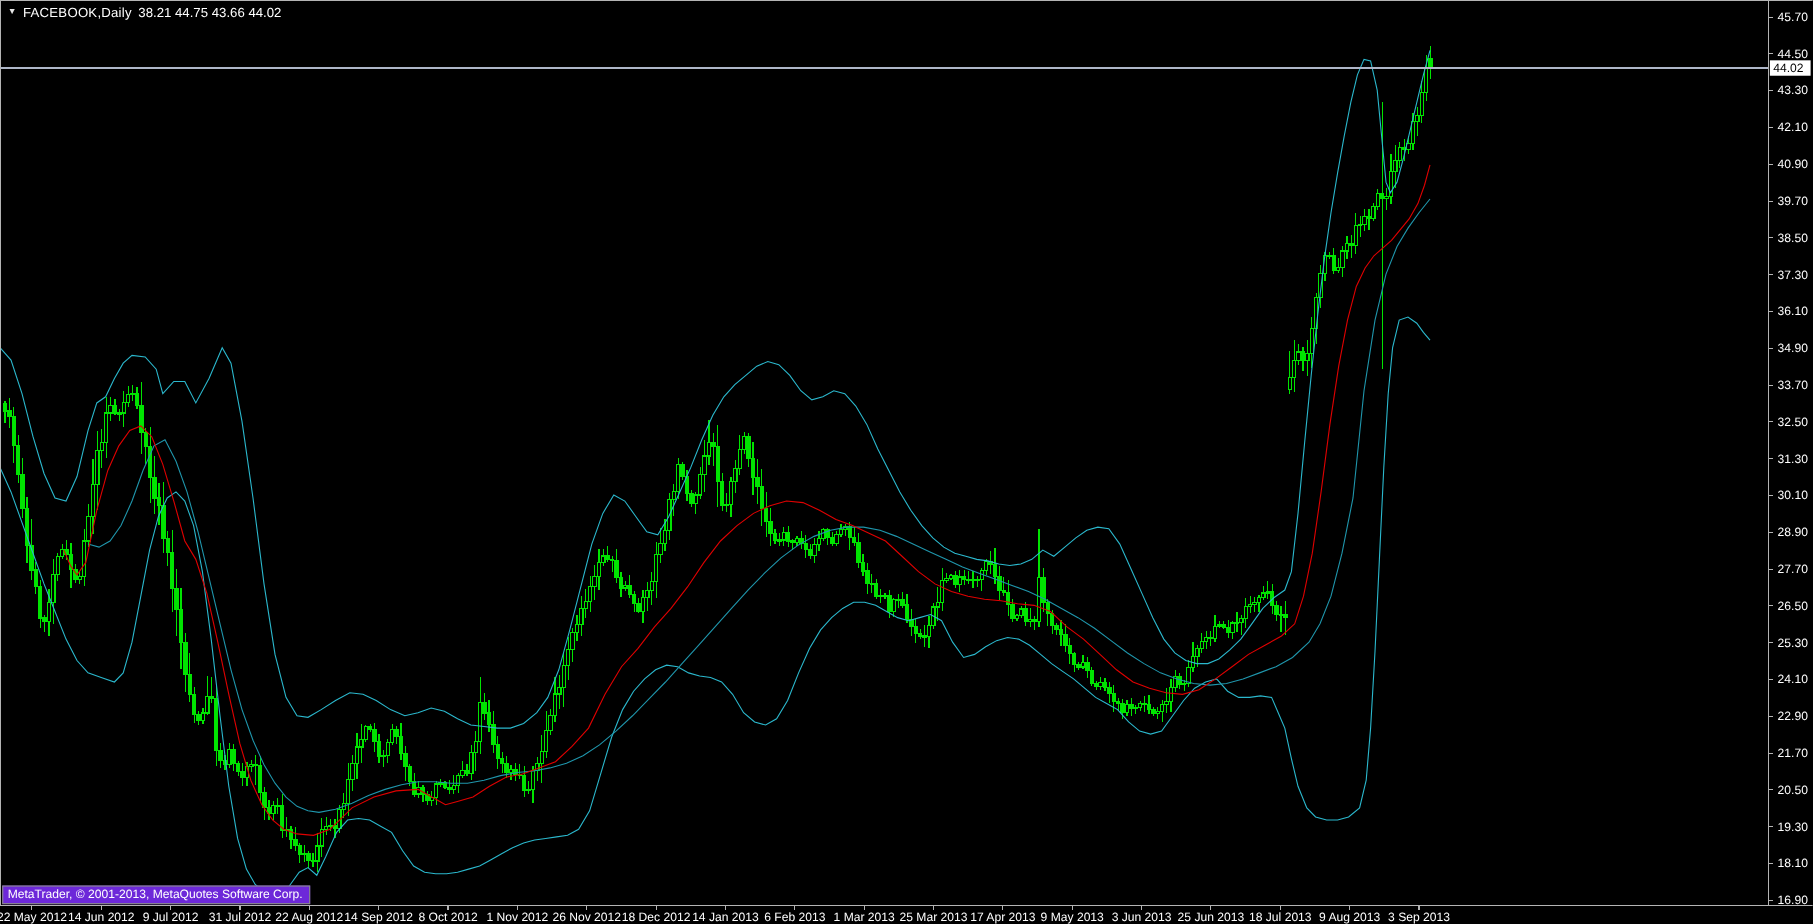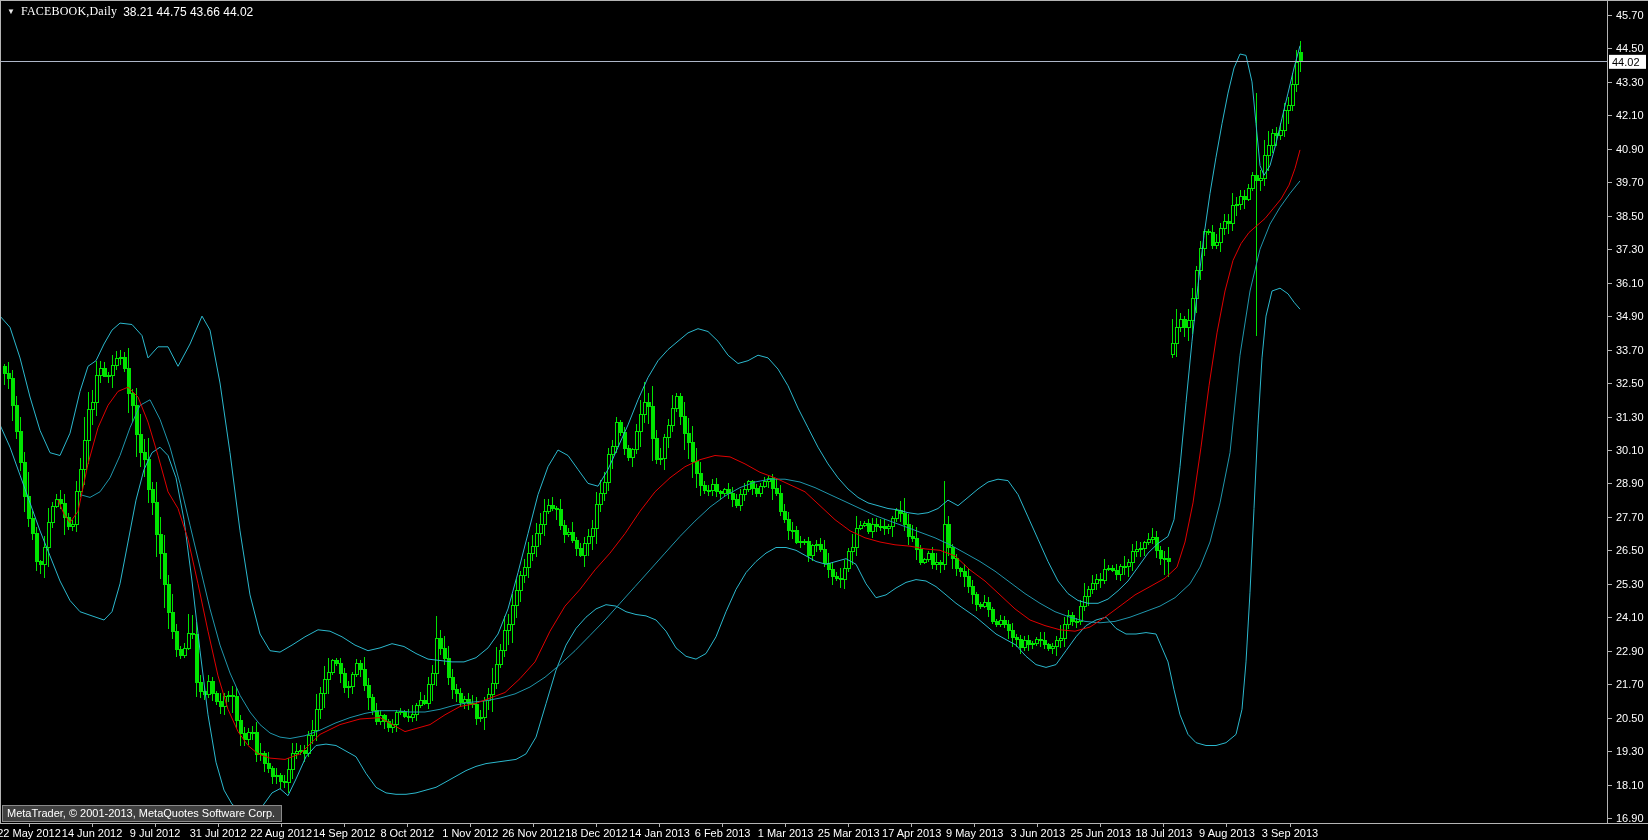--- a/index.html
+++ b/index.html
@@ -2,23 +2,23 @@
 <html><head>
 <meta charset="utf-8">
 <style>
   html,body{margin:0;padding:0;background:#000;}
   #app{position:relative;width:1648px;height:840px;background:#000;overflow:hidden;
        font-family:"Liberation Sans",sans-serif;}
   #plot{position:absolute;left:0;top:0;}
   #titlebar{position:absolute;left:7px;top:4px;color:#fff;font-size:12px;
             display:flex;align-items:center;gap:6px;z-index:5;}
   #titlebar .marker{font-size:8px;color:#e8e8e8;line-height:12px;}
-  #titlebar .sym{letter-spacing:0.2px;font-family:Liberation Serif, serif;}
+  #titlebar .sym{letter-spacing:0.2px;}
   #copyright{position:absolute;left:2px;top:805px;height:15px;line-height:15px;
-             border:1px solid #8a8a8a;background:#404040;color:#fff;font-size:11px;
+             border:1px solid #8a8a8a;background:#6d28d9;color:#fff;font-size:11px;
              padding:0 6px 0 4px;white-space:nowrap;z-index:5;}
 </style>
 </head>
 <body>
 
 <div id="app">
   <svg id="plot" width="1648" height="840" viewBox="0 0 1648 840">
       <g shape-rendering="crispEdges">
         <line x1="4.5" y1="364.16175274924103" x2="4.5" y2="384.95051296442676" stroke="#00e400" stroke-width="1"></line>
         <rect x="3" y="366.67749172898783" width="3" height="6.970486111111143" fill="#00e400" stroke="#00e400" stroke-width="1"></rect>

